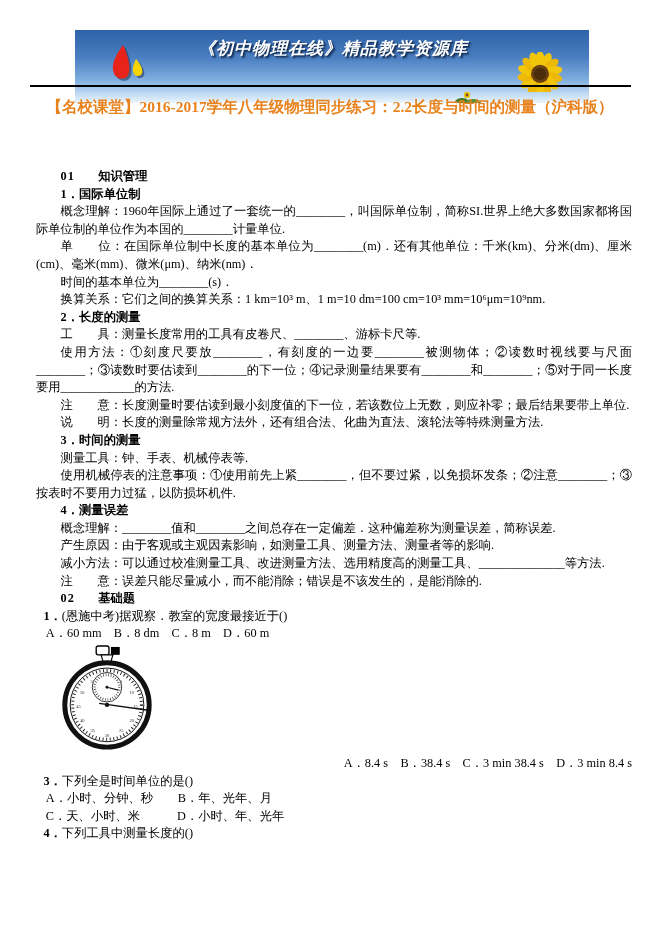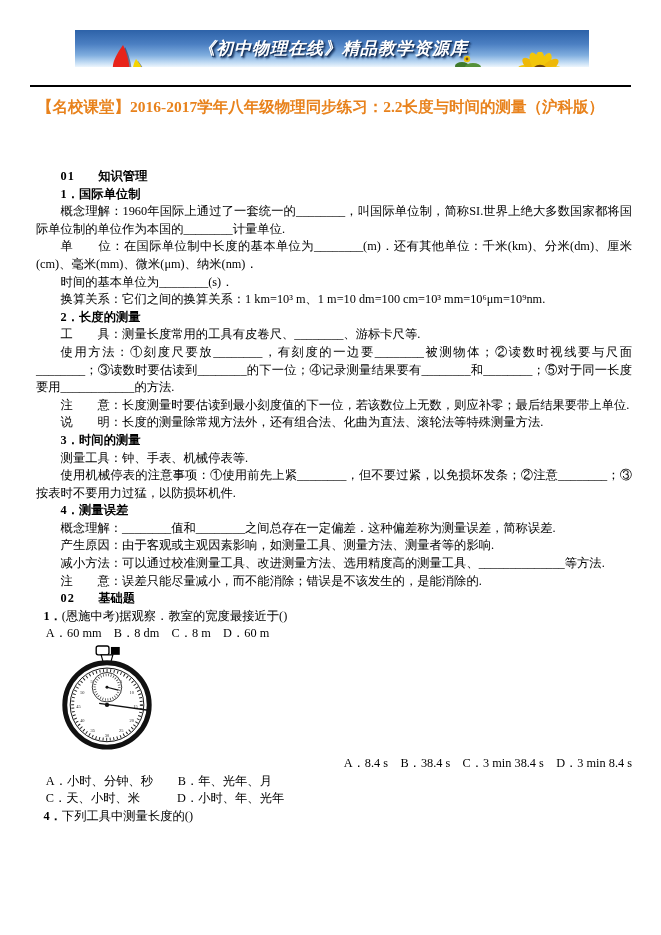--- a/index.html
+++ b/index.html
@@ -3,21 +3,21 @@
 <meta charset="utf-8">
 <style>
   html,body { margin:0; padding:0; background:#ffffff; }
   .page {
     position:relative; width:661px; height:935px; background:#fff;
     font-family:"Liberation Serif","DejaVu Serif",serif; color:#000;
     overflow:hidden;
   }
   
   .banner {
-    position:absolute; left:75px; top:30px; width:514px; height:37px;
+    position:absolute; left:75px; top:30px; width:514px; height:73px;
     background:linear-gradient(180deg,#2d62a8 0%,#4b7fc2 38%,#7fadde 68%,#c2dcf4 88%,#ecf5fd 100%);
     overflow:hidden;
   }
   .banner-title {
     position:absolute; left:98px; top:7px; width:320px; text-align:center;
     color:#ffffff; font-weight:bold; font-size:17px; letter-spacing:1px;
     text-shadow:1px 1px 0 #16335e, 2px 2px 2px #16335e;
     font-style:italic; white-space:nowrap;
   }
   .banner-url {
@@ -26,21 +26,21 @@
     font-family:"Liberation Mono","DejaVu Sans Mono",monospace;
     text-shadow:1px 1px 1px rgba(40,20,20,.45); white-space:nowrap;
   }
   .logo-svg { position:absolute; left:30px; top:12px; }
   .sunflower-svg { position:absolute; right:20px; top:22px; }
   .plant-svg { position:absolute; right:108px; bottom:-2px; }
   
   .rule { position:absolute; left:30px; top:85px; width:601px; height:2px; background:#000; }
   .doc-title {
     position:absolute; left:37px; top:88px; width:586px;
-    text-align:left; font-size:15.5px; line-height:38px; font-weight:bold;
+    text-align:center; font-size:15.5px; line-height:38px; font-weight:bold;
   }
   
   .body {
     position:absolute; left:36px; top:168px; width:596px;
     font-size:12.3px; line-height:17.6px; text-align:justify;font-family:Liberation Serif, serif;
   }
   .body p { margin:0; }
   .para { text-indent:2em; }
   .head { text-indent:2em; font-weight:bold; }
   .section-head { text-indent:2em; font-weight:bold; }
@@ -149,19 +149,20 @@
         <circle cx="47" cy="43" r="12.5" fill="none" stroke="#333" stroke-width="2.5" stroke-dasharray="0.7 1.9"></circle>
         <line x1="47" y1="43" x2="58.5" y2="46" stroke="#111" stroke-width="1.2"></line>
         <circle cx="47" cy="43" r="1.5" fill="#111"></circle>
         <line x1="39" y1="59.5" x2="89" y2="66.5" stroke="#111" stroke-width="1.4"></line>
         <circle cx="47" cy="61" r="2.2" fill="#111"></circle>
       </svg>
     </div>
 
     <p class="options deep">A．8.4 s　B．38.4 s　C．3 min 38.4 s　D．3 min 8.4 s</p>
 
+    <p class="question"><span class="q-num">3．</span><span>下列全是时间单位的是()</span></p>
     <p class="options">A．小时、分钟、秒　　B．年、光年、月</p>
     <p class="options">C．天、小时、米　　　D．小时、年、光年</p>
 
     <p class="question"><span class="q-num">4．</span><span>下列工具中测量长度的()</span></p>
 
   </div>
 </div>
 
 </body></html>

